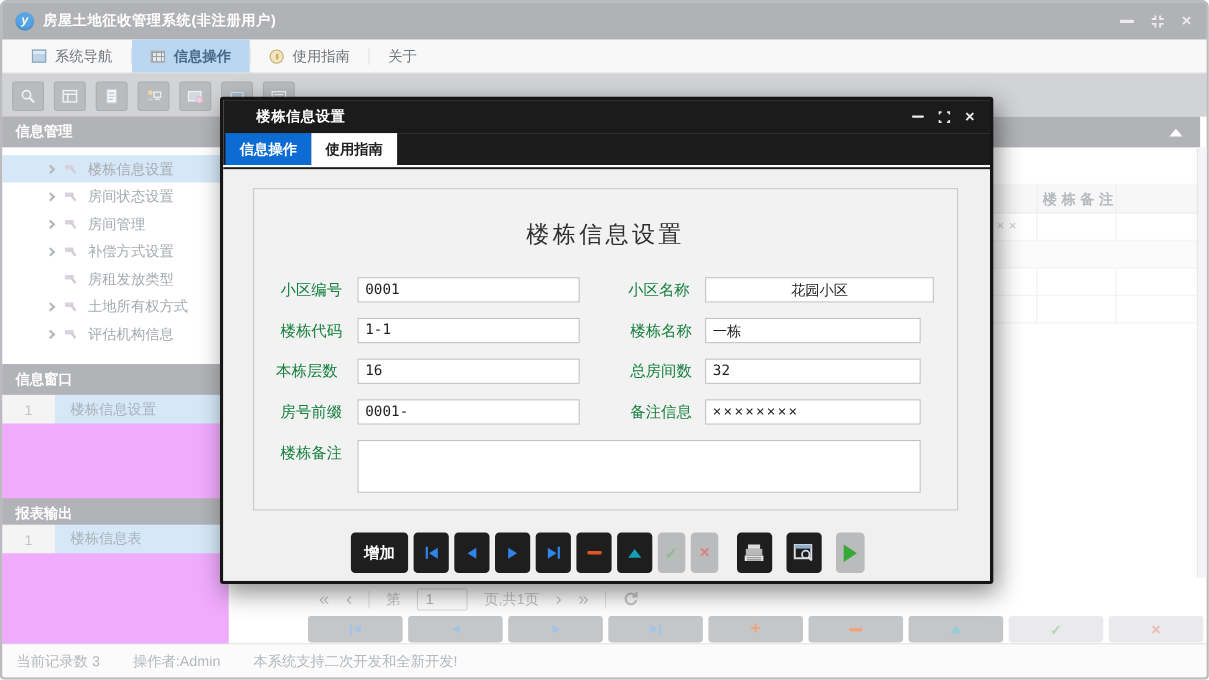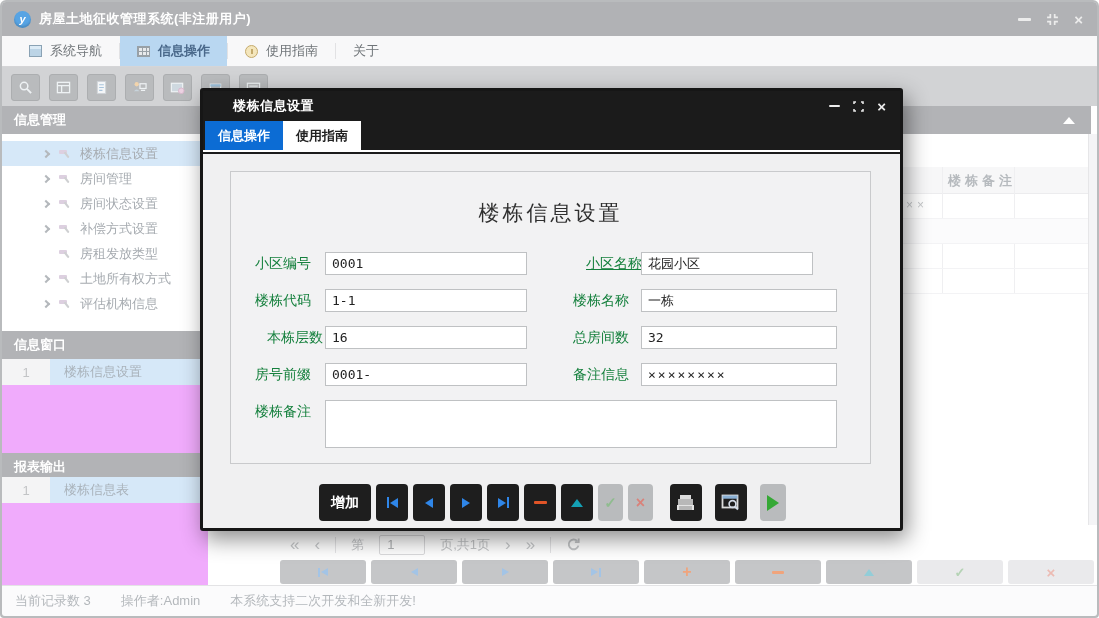--- a/index.html
+++ b/index.html
@@ -249,29 +249,29 @@
             <rect x="6" y="5" width="2.2" height="7" rx="1" fill="#cfd0d2" transform="rotate(-38 7 6)"></rect>
           </svg>
         <span>楼栋信息设置</span>
       </div>
       <div class="tree-item">
         <span class="chev"></span>
         <svg width="13" height="13" viewBox="0 0 13 13">
             <rect x="1" y="3" width="8" height="4" rx="1" fill="#ddd0e0"></rect>
             <rect x="6" y="5" width="2.2" height="7" rx="1" fill="#cfd0d2" transform="rotate(-38 7 6)"></rect>
           </svg>
-        <span>房间管理</span>
+        <span>房间状态设置</span>
       </div>
       <div class="tree-item">
         <span class="chev"></span>
         <svg width="13" height="13" viewBox="0 0 13 13">
             <rect x="1" y="3" width="8" height="4" rx="1" fill="#ddd0e0"></rect>
             <rect x="6" y="5" width="2.2" height="7" rx="1" fill="#cfd0d2" transform="rotate(-38 7 6)"></rect>
           </svg>
-        <span>房间状态设置</span>
+        <span>房间管理</span>
       </div>
       <div class="tree-item">
         <span class="chev"></span>
         <svg width="13" height="13" viewBox="0 0 13 13">
             <rect x="1" y="3" width="8" height="4" rx="1" fill="#ddd0e0"></rect>
             <rect x="6" y="5" width="2.2" height="7" rx="1" fill="#cfd0d2" transform="rotate(-38 7 6)"></rect>
           </svg>
         <span>补偿方式设置</span>
       </div>
       <div class="tree-item">
@@ -412,29 +412,29 @@
           <span>使用指南</span>
         </div>
     </div>
     <div class="dlg-sep"></div>
     <div class="dlg-content">
       <div class="form-panel">
         <div class="form-heading">楼栋信息设置</div>
 
         <span class="flabel" style="left:24px; top:80px;">小区编号</span>
         <input class="finput" style="left: 94px; top: 80px; width: 202px;" value="0001">
-        <span class="flabel" style="left:355px; top:80px;text-decoration:underline;">小区名称</span>
-        <input class="finput" style="left: 410px; top: 80px; width: 172px;" value="花园小区">
+        <span class="flabel" style="left:340px; top:80px;">小区名称</span>
+        <input class="finput" style="left: 410px; top: 80px; width: 208px; text-align: center;" value="花园小区">
 
         <span class="flabel" style="left:24px; top:117px;">楼栋代码</span>
         <input class="finput" style="left: 94px; top: 117px; width: 202px;" value="1-1">
         <span class="flabel" style="left:342px; top:117px;">楼栋名称</span>
         <input class="finput" style="left: 410px; top: 117px; width: 196px;" value="一栋">
 
-        <span class="flabel" style="left:36px; top:154px;">本栋层数</span>
+        <span class="flabel" style="left:20px; top:154px;">本栋层数</span>
         <input class="finput" style="left: 94px; top: 154px; width: 202px;" value="16">
         <span class="flabel" style="left:342px; top:154px;">总房间数</span>
         <input class="finput" style="left: 410px; top: 154px; width: 196px;" value="32">
 
         <span class="flabel" style="left:24px; top:191px;">房号前缀</span>
         <input class="finput" style="left: 94px; top: 191px; width: 202px;" value="0001-">
         <span class="flabel" style="left:342px; top:191px;">备注信息</span>
         <input class="finput" style="left: 410px; top: 191px; width: 196px; letter-spacing: 2px;" value="××××××××">
 
         <span class="flabel" style="left:24px; top:228px;">楼栋备注</span>

